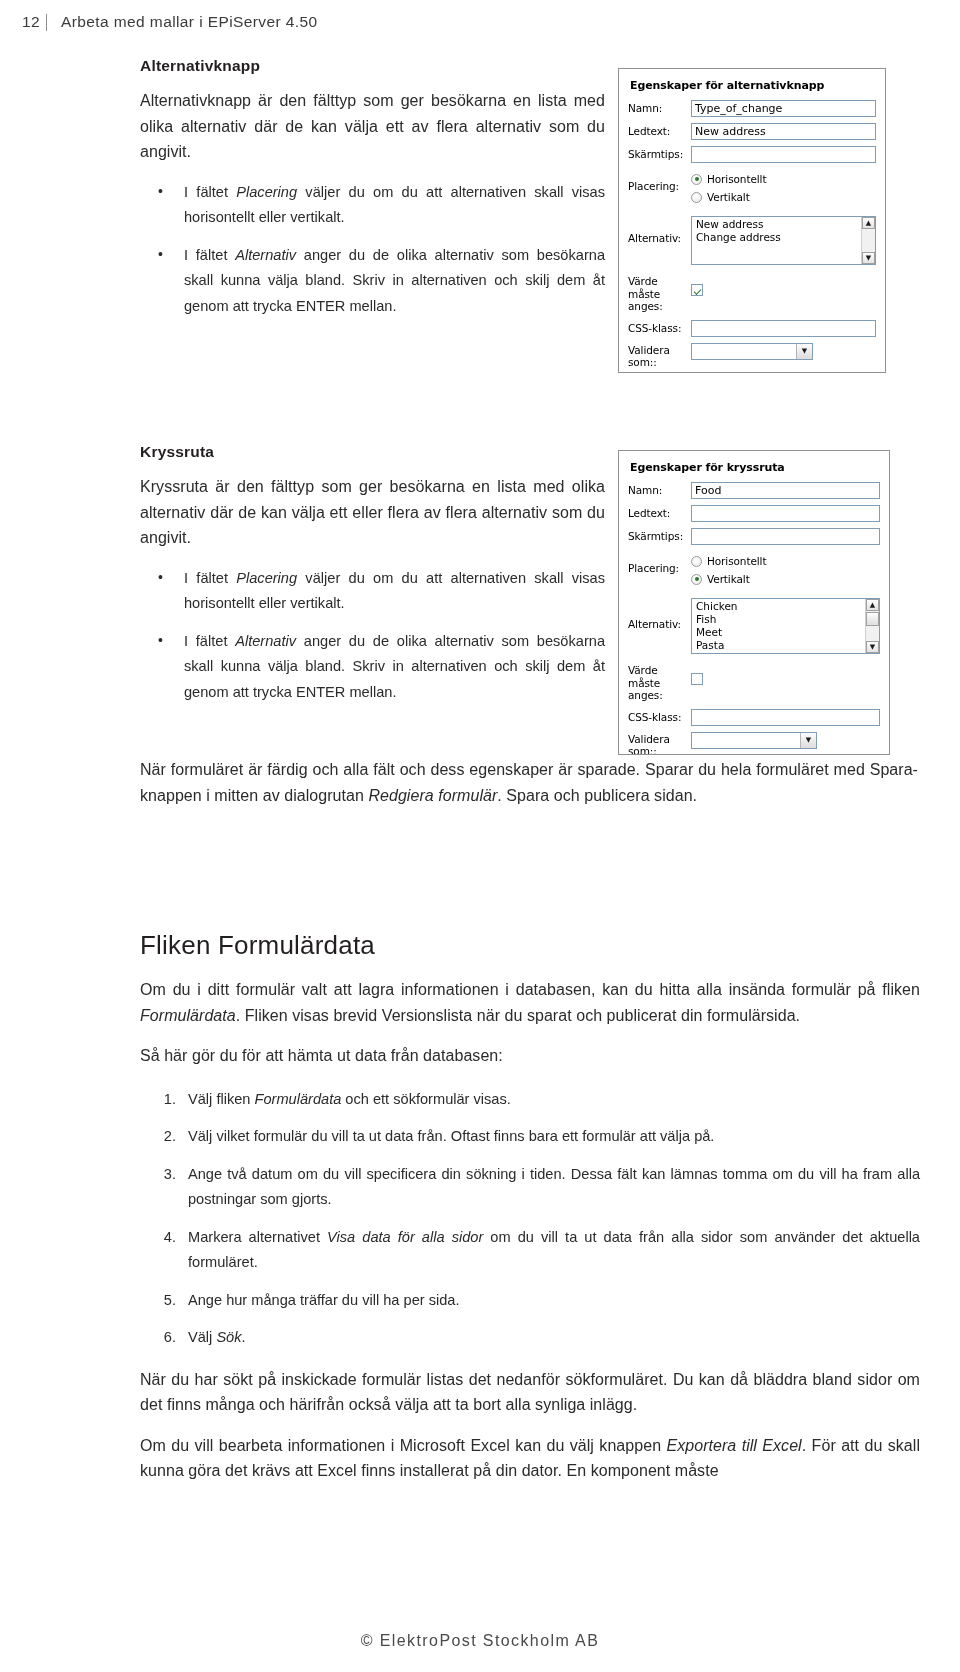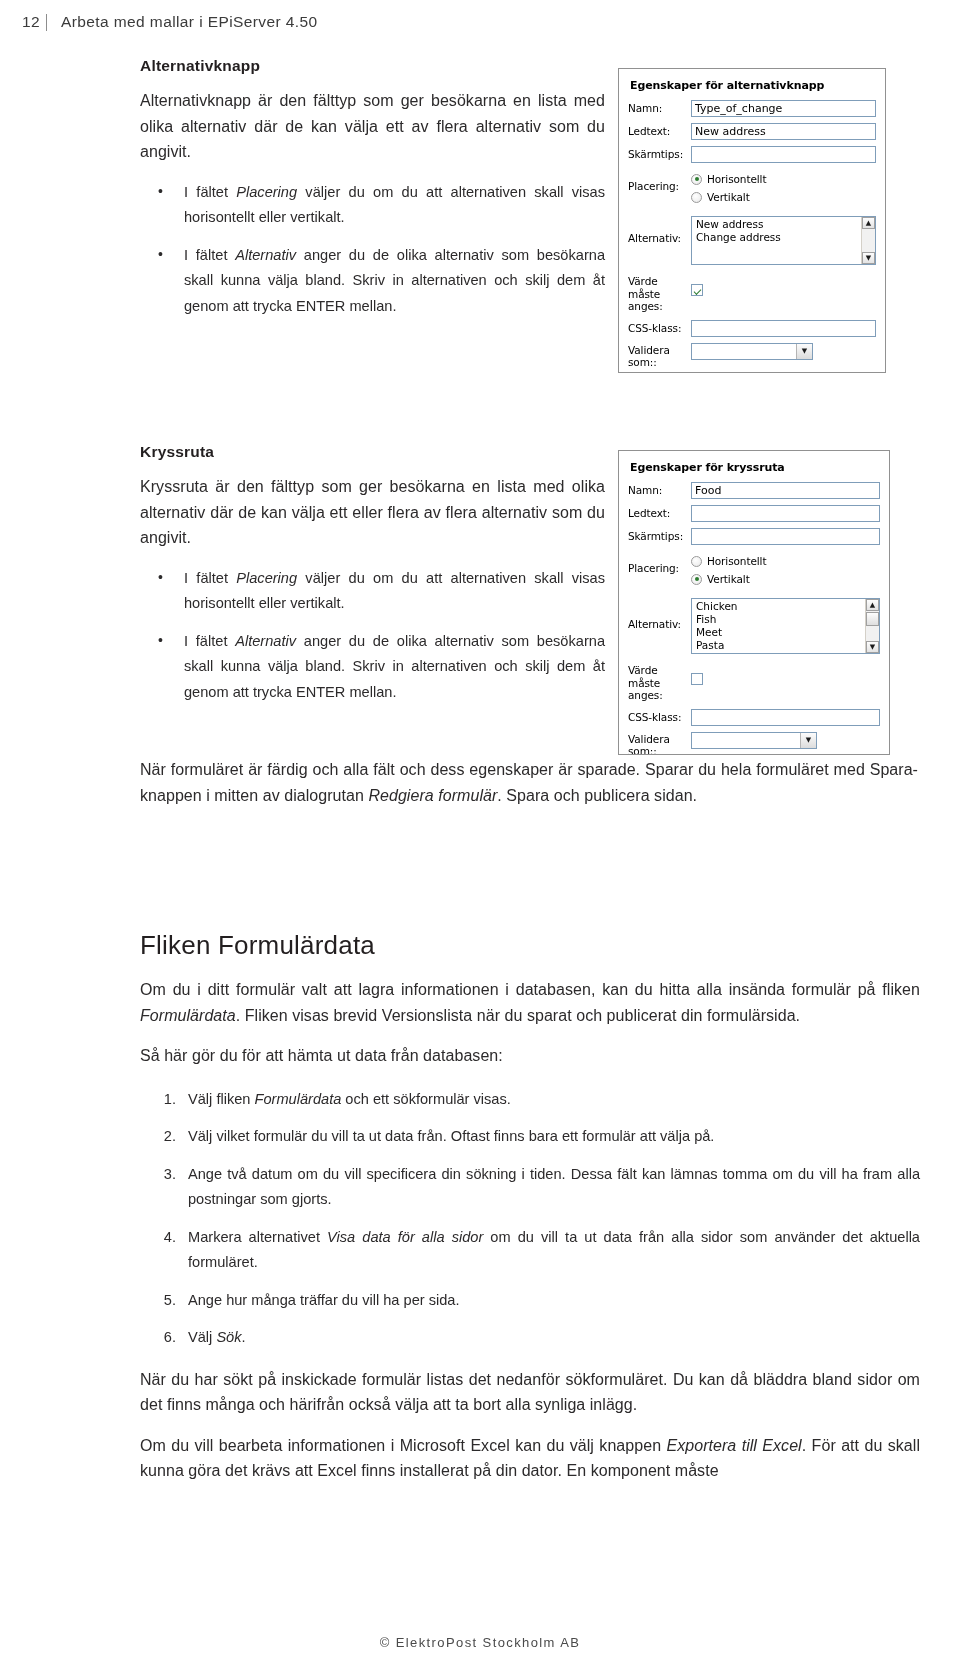--- a/index.html
+++ b/index.html
@@ -125,21 +125,21 @@
     color: #2c2a2b;
   }
 
   
   .footer {
     position: absolute;
     left: 0;
     bottom: 22px;
     width: 960px;
     text-align: center;
-    font-size: 13px;
+    font-size: 16px;
     letter-spacing: 1.4px;
     color: #4a4a4a;
   }
 
   
   .shot {
     position: absolute;
     background: #ffffff;
     border: 1px solid #919191;
     box-sizing: border-box;

